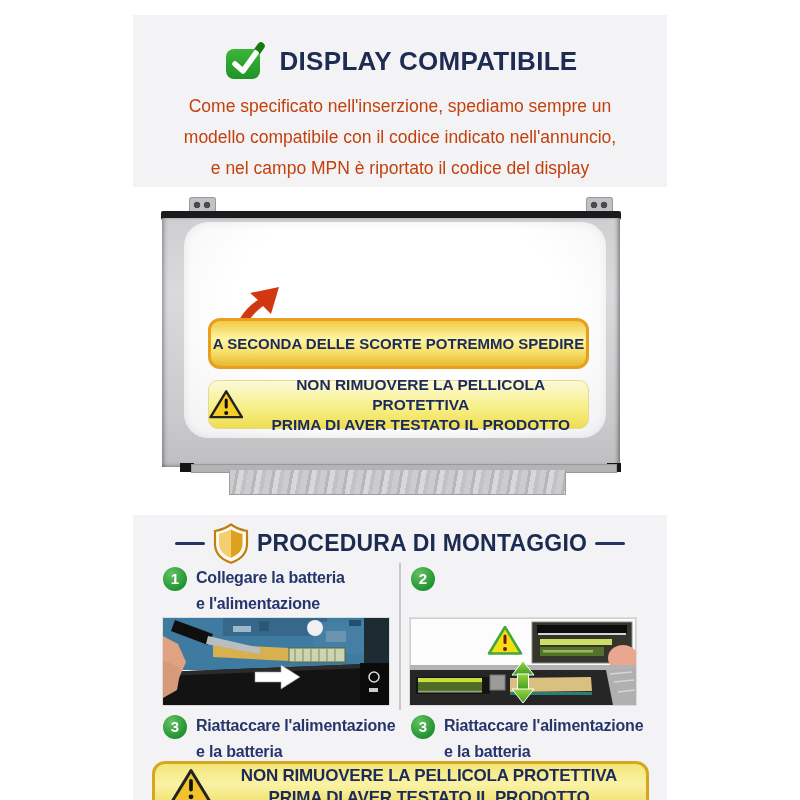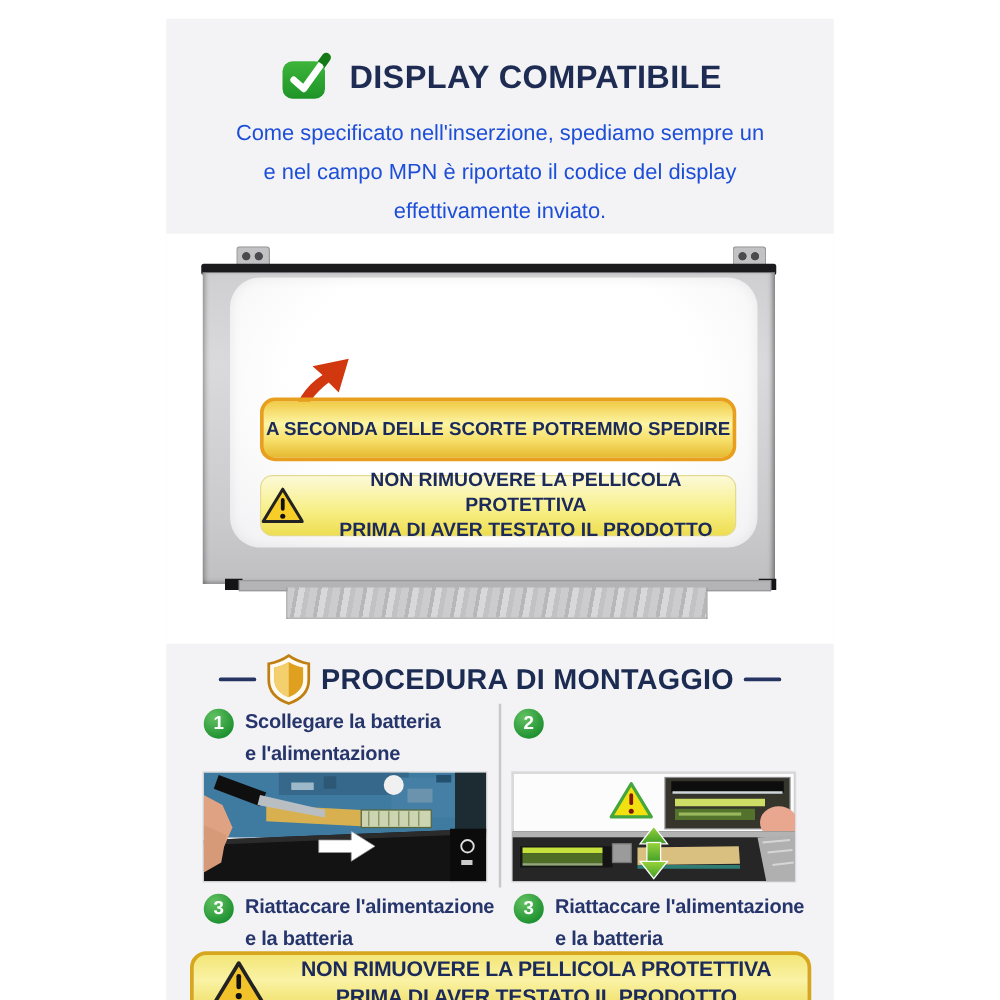--- a/index.html
+++ b/index.html
@@ -5,21 +5,21 @@
   html,body{margin:0;padding:0;}
   body{width:800px;height:800px;background:#ffffff;font-family:"Liberation Sans",sans-serif;overflow:hidden;}
   .page{position:relative;width:800px;height:800px;background:#ffffff;}
   .column{position:absolute;left:133px;top:15px;width:534px;height:800px;background:#f3f3f5;}
 
   
   .header{position:absolute;top:24px;left:0;width:534px;height:44px;display:flex;align-items:center;justify-content:center;gap:13px;}
   .page-title{font-size:26px;font-weight:bold;color:#1e2b52;letter-spacing:.3px;}
 
   
-  .intro{position:absolute;top:76px;left:0;width:534px;text-align:center;color:#1d4ed8;font-size:17.5px;line-height:31px;}
+  .intro{position:absolute;top:76px;left:0;width:534px;text-align:center;color:#c2410c;font-size:17.5px;line-height:31px;}
 
   
   .photo-section{position:absolute;top:172px;left:0;width:534px;height:328px;background:#ffffff;}
   .bracket{position:absolute;width:25px;height:15px;background:#c2c2c4;border:1px solid #9a9a9c;border-bottom:none;border-radius:3px 3px 0 0;
     background-image:radial-gradient(circle at 7px 7px,#4b4b4f 3px,transparent 3.6px),radial-gradient(circle at 17px 7px,#4b4b4f 3px,transparent 3.6px);}
   .bracket.l{left:56px;top:10px;} .bracket.r{left:453px;top:10px;}
   .top-bar{position:absolute;left:28px;top:24px;width:460px;height:9px;background:#1b1b1d;border-radius:2px;}
   .panel-body{position:absolute;left:29px;top:31px;width:458px;height:249px;
     background:linear-gradient(180deg,#cfcfd1,#dadadc 30%,#cacacc 80%,#bfbfc1);
     box-shadow:inset 4px 0 4px -2px rgba(0,0,0,.30), inset -4px 0 4px -2px rgba(0,0,0,.40), inset 0 -3px 4px -2px rgba(0,0,0,.25);}
@@ -83,20 +83,21 @@
         </defs>
         <path d="M12,24 L20,31 L38,6" fill="none" stroke="#157a15" stroke-width="7.5" stroke-linecap="round" stroke-linejoin="round"></path>
         <rect x="3" y="9" width="34" height="30" rx="8" fill="url(#grn)"></rect>
         <path d="M12,24 L20,31 L38,6" fill="none" stroke="#ffffff" stroke-width="5.5" stroke-linecap="round" stroke-linejoin="round" clip-path="url(#boxclip)"></path>
       </svg>
       <div class="page-title">DISPLAY COMPATIBILE</div>
     </div>
 
     <div class="intro">
       <div>Come specificato nell'inserzione, spediamo sempre un</div>
+      <div>modello compatibile con il codice indicato nell'annuncio,</div>
       <div>e nel campo MPN è riportato il codice del display</div>
       <div>effettivamente inviato.</div>
     </div>
 
     <div class="photo-section">
       <div class="bracket l"></div>
       <div class="bracket r"></div>
       <div class="top-bar"></div>
       <div class="panel-body">
         <div class="screen"></div>
@@ -139,21 +140,21 @@
         <path d="M18,6.5 C14.2,8.8 10.2,10.3 6.5,11 L6.5,20.6 C6.5,27.6 11,31.9 18,34.7 C25,31.9 29.5,27.6 29.5,20.6 L29.5,11 C25.8,10.3 21.8,8.8 18,6.5 Z" fill="#dfa01f"></path>
         <path d="M18,6.5 C14.2,8.8 10.2,10.3 6.5,11 L6.5,20.6 C6.5,27.6 11,31.9 18,34.7 C25,31.9 29.5,27.6 29.5,20.6 L29.5,11 C25.8,10.3 21.8,8.8 18,6.5 Z" fill="#f3cf6d" clip-path="url(#halfL)"></path>
       </svg>
       <div class="proc-title">PROCEDURA DI MONTAGGIO</div>
       <div class="dash"></div>
     </div>
 
     <div class="step s1">
       <div class="badge">1</div>
       <div class="step-text">
-        <div>Scollegare la batteria</div>
+        <div>Collegare la batteria</div>
         <div>e l'alimentazione</div>
       </div>
     </div>
     <div class="step s2">
       <div class="badge">2</div>
     </div>
 
     <div class="col-divider"></div>
 
     <svg class="photo p1" width="226" height="87" viewBox="0 0 226 87">

